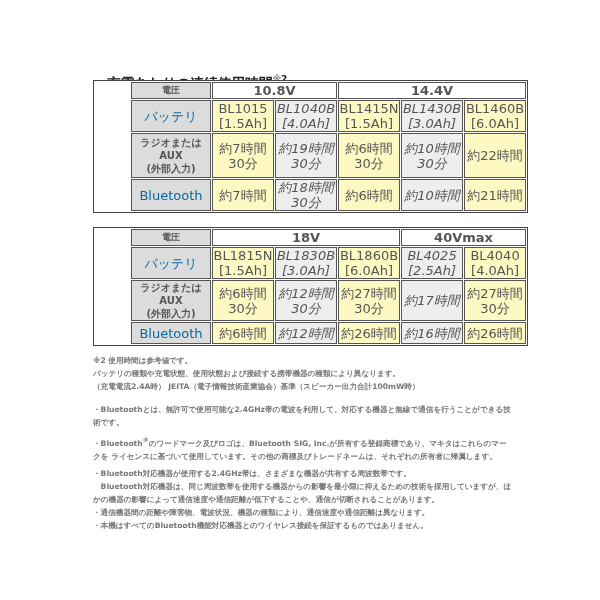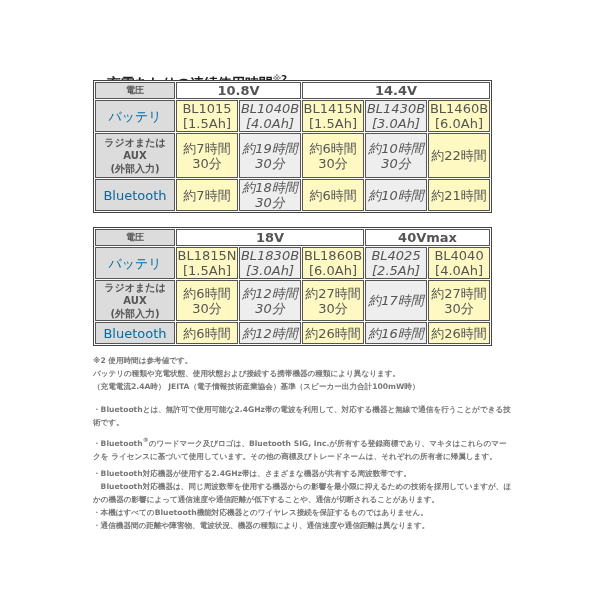--- a/index.html
+++ b/index.html
@@ -2,21 +2,21 @@
 <html><head>
 <meta charset="utf-8">
 <style>
   html, body { margin: 0; padding: 0; background: #ffffff; }
   body { width: 600px; height: 600px; position: relative; overflow: hidden;
          font-family: "DejaVu Sans", "Liberation Sans", sans-serif; color: #333; }
   .title { position: absolute; left: 93px; top: 54px; font-size: 14px; font-weight: bold; color: #222; letter-spacing: -0.3px; margin-top: 20px; }
   .title sup { font-size: 9px; color: #888; font-weight: bold; }
   .title sup .num { color: #222; }
   table.spec { position: absolute; left: 93px; border-collapse: separate; border-spacing: 1px;
-               border: 1px solid #444; background: #fff; table-layout: fixed; }
+               border: 1px solid #444; background: #fff; table-layout: fixed; padding-left: 36px; }
   table.spec td { border: 1px solid #555; text-align: center; vertical-align: middle; padding: 0;
                   font-size: 13px; color: #555; line-height: 15px; }
   td.lbl { background: #dcdcdc; color: #222; font-weight: bold; }
   td.lbl.big { font-weight: normal; font-size: 13px; color: #0369a1; }
   td.lbl.small { font-size: 10px; line-height: 13px; }
   td.lbl.hdr { font-size: 9px; }
   td.volt { font-weight: bold; color: #222; font-size: 11px; background: #fff; }
   td.gray { background: #eeeeee; font-style: italic; }
   td.w { background: #fef9c3; }
   #t1 { top: 80px; width: 396px; }
@@ -199,15 +199,15 @@
   <p>※2 使用時間は参考値です。</p>
   <p>バッテリの種類や充電状態、使用状態および接続する携帯機器の種類により異なります。</p>
   <p>（充電電流2.4A時） JEITA（電子情報技術産業協会）基準（スピーカー出力合計100mW時）</p>
   <div class="gap"></div>
   <p>・Bluetoothとは、無許可で使用可能な2.4GHz帯の電波を利用して、対応する機器と無線で通信を行うことができる技術です。</p>
   <div class="gap2"></div>
   <p><span>・Bluetooth</span><sup>®</sup><span>のワードマーク及びロゴは、Bluetooth SIG, Inc.が所有する登録商標であり、マキタはこれらのマークを ライセンスに基づいて使用しています。その他の商標及びトレードネームは、それぞれの所有者に帰属します。</span></p>
   <div class="gap2"></div>
   <p>・Bluetooth対応機器が使用する2.4GHz帯は、さまざまな機器が共有する周波数帯です。</p>
   <p>　Bluetooth対応機器は、同じ周波数帯を使用する機器からの影響を最小限に抑えるための技術を採用していますが、ほかの機器の影響によって通信速度や通信距離が低下することや、通信が切断されることがあります。</p>
+  <p>・通信機器間の距離や障害物、電波状況、機器の種類により、通信速度や通信距離は異なります。</p>
   <p>・本機はすべてのBluetooth機能対応機器とのワイヤレス接続を保証するものではありません。</p>
-  <p>・通信機器間の距離や障害物、電波状況、機器の種類により、通信速度や通信距離は異なります。</p>
 </div>
 
 </body></html>

